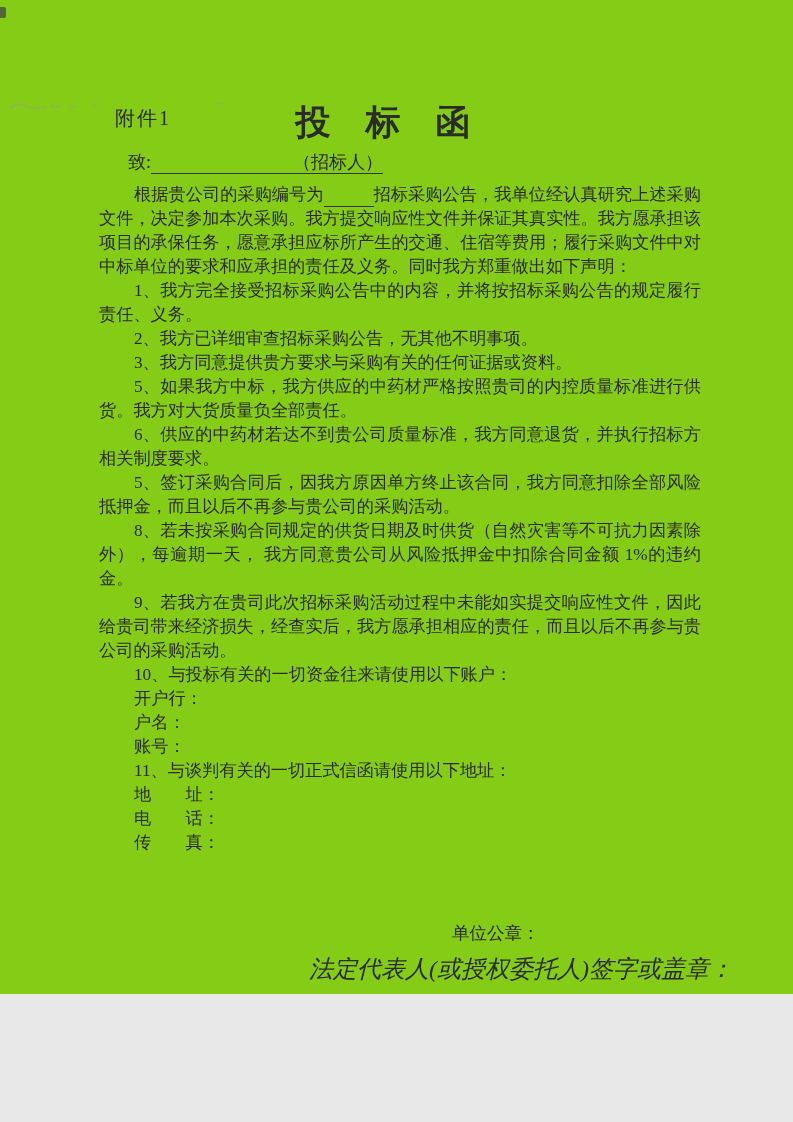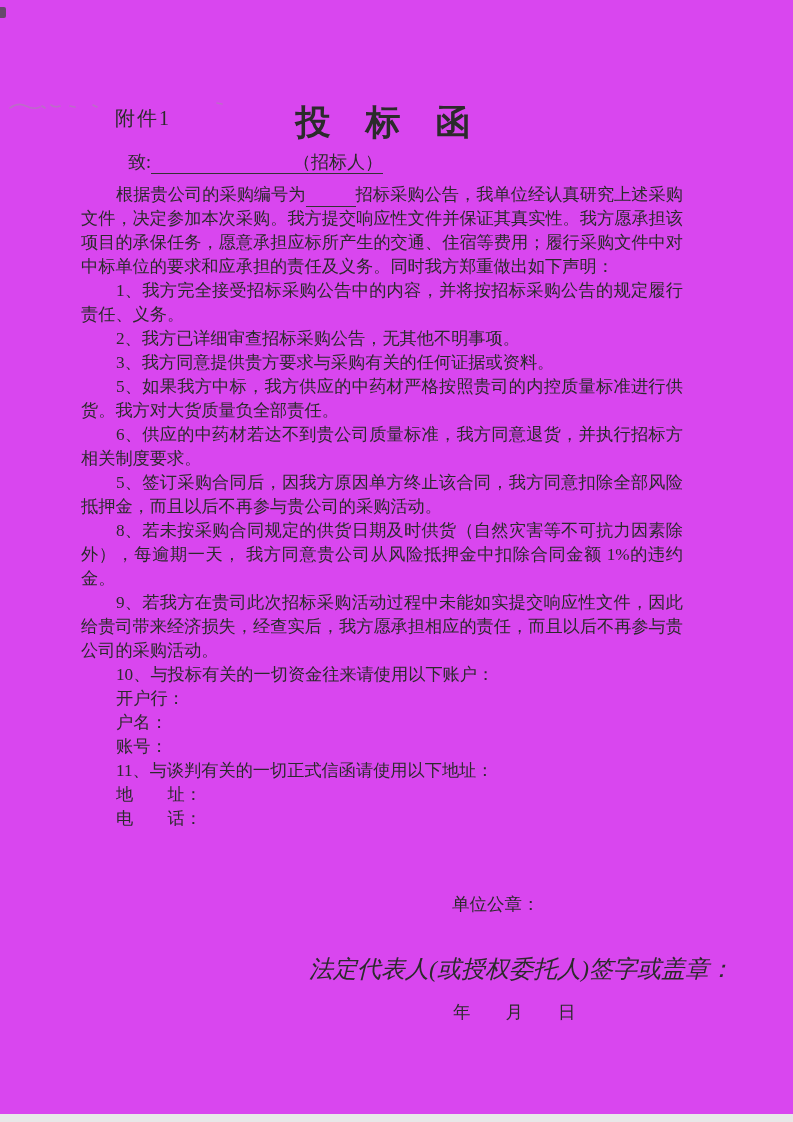--- a/index.html
+++ b/index.html
@@ -1,20 +1,20 @@
 <!DOCTYPE html>
 <html><head>
 <meta charset="utf-8">
 <style>
   html, body { margin:0; padding:0; background:#e8e8e8; }
   .sheet {
     position:relative;
-    width:793px; height:1114px;
+    width:793px; height:994px;
     margin:0 auto;
-    background:#d946ef;
+    background:#84cc16;
     font-family:"Liberation Serif","DejaVu Serif",serif;
     color:#2b2b2b;
     overflow:hidden;
   }
   
   .corner-mark{
     position:absolute; left:0; top:7px; width:6px; height:11px;
     background:#4a4a4a; border-radius:0 2px 2px 0; opacity:.8;
   }
   .smudge{ position:absolute; left:8px; top:96px; width:240px; height:20px; opacity:.45; }
@@ -37,31 +37,31 @@
   }
   .blank-long{
     display:inline-block; width:142px; height:19px;
     border-bottom:1.5px solid #333;
     vertical-align:bottom;
   }
   .u{ border-bottom:1.5px solid #333; padding-bottom:1px; }
 
   
   .body{
-    position:absolute; top:183px; left:81px; width:602px;
+    position:absolute; top:183px; left:99px; width:602px;
     font-size:17.2px; line-height:24px; text-align:justify;
   }
   .body p{ margin:0; text-indent:35px; white-space:pre-wrap; }
   .blank-short{
     display:inline-block; width:50px; height:17px;
     border-bottom:1.3px solid #333; vertical-align:bottom;
   }
 
   
-  .seal-label{ position:absolute; left:452px; top:892px; font-size:17.5px; white-space:pre; }
+  .seal-label{ position:absolute; left:452px; top:921px; font-size:17.5px; white-space:pre; }
   .legal-label{ position:absolute; left:309px; top:953px; font-size:24px; white-space:pre;font-style:italic; }
   .date-line{ position:absolute; left:453px; top:1000px; font-size:17.5px; white-space:pre;text-align:right; }
 </style>
 </head>
 <body>
 
 <div class="sheet">
 
   <div class="corner-mark"></div>
   <svg class="smudge" viewBox="0 0 240 20">
@@ -85,19 +85,20 @@
     <p>5、签订采购合同后，因我方原因单方终止该合同，我方同意扣除全部风险抵押金，而且以后不再参与贵公司的采购活动。</p>
     <p>8、若未按采购合同规定的供货日期及时供货（自然灾害等不可抗力因素除外），每逾期一天， 我方同意贵公司从风险抵押金中扣除合同金额 1%的违约金。</p>
     <p>9、若我方在贵司此次招标采购活动过程中未能如实提交响应性文件，因此给贵司带来经济损失，经查实后，我方愿承担相应的责任，而且以后不再参与贵公司的采购活动。</p>
     <p>10、与投标有关的一切资金往来请使用以下账户：</p>
     <p>开户行：</p>
     <p>户名：</p>
     <p>账号：</p>
     <p>11、与谈判有关的一切正式信函请使用以下地址：</p>
     <p>地　　址：</p>
     <p>电　　话：</p>
+    <p>传　　真：</p>
   </div>
 
   <div class="seal-label">单位公章：</div>
   <div class="legal-label">法定代表人(或授权委托人)签字或盖章：</div>
   <div class="date-line">年　　月　　日</div>
 
 </div>
 
 </body></html>

